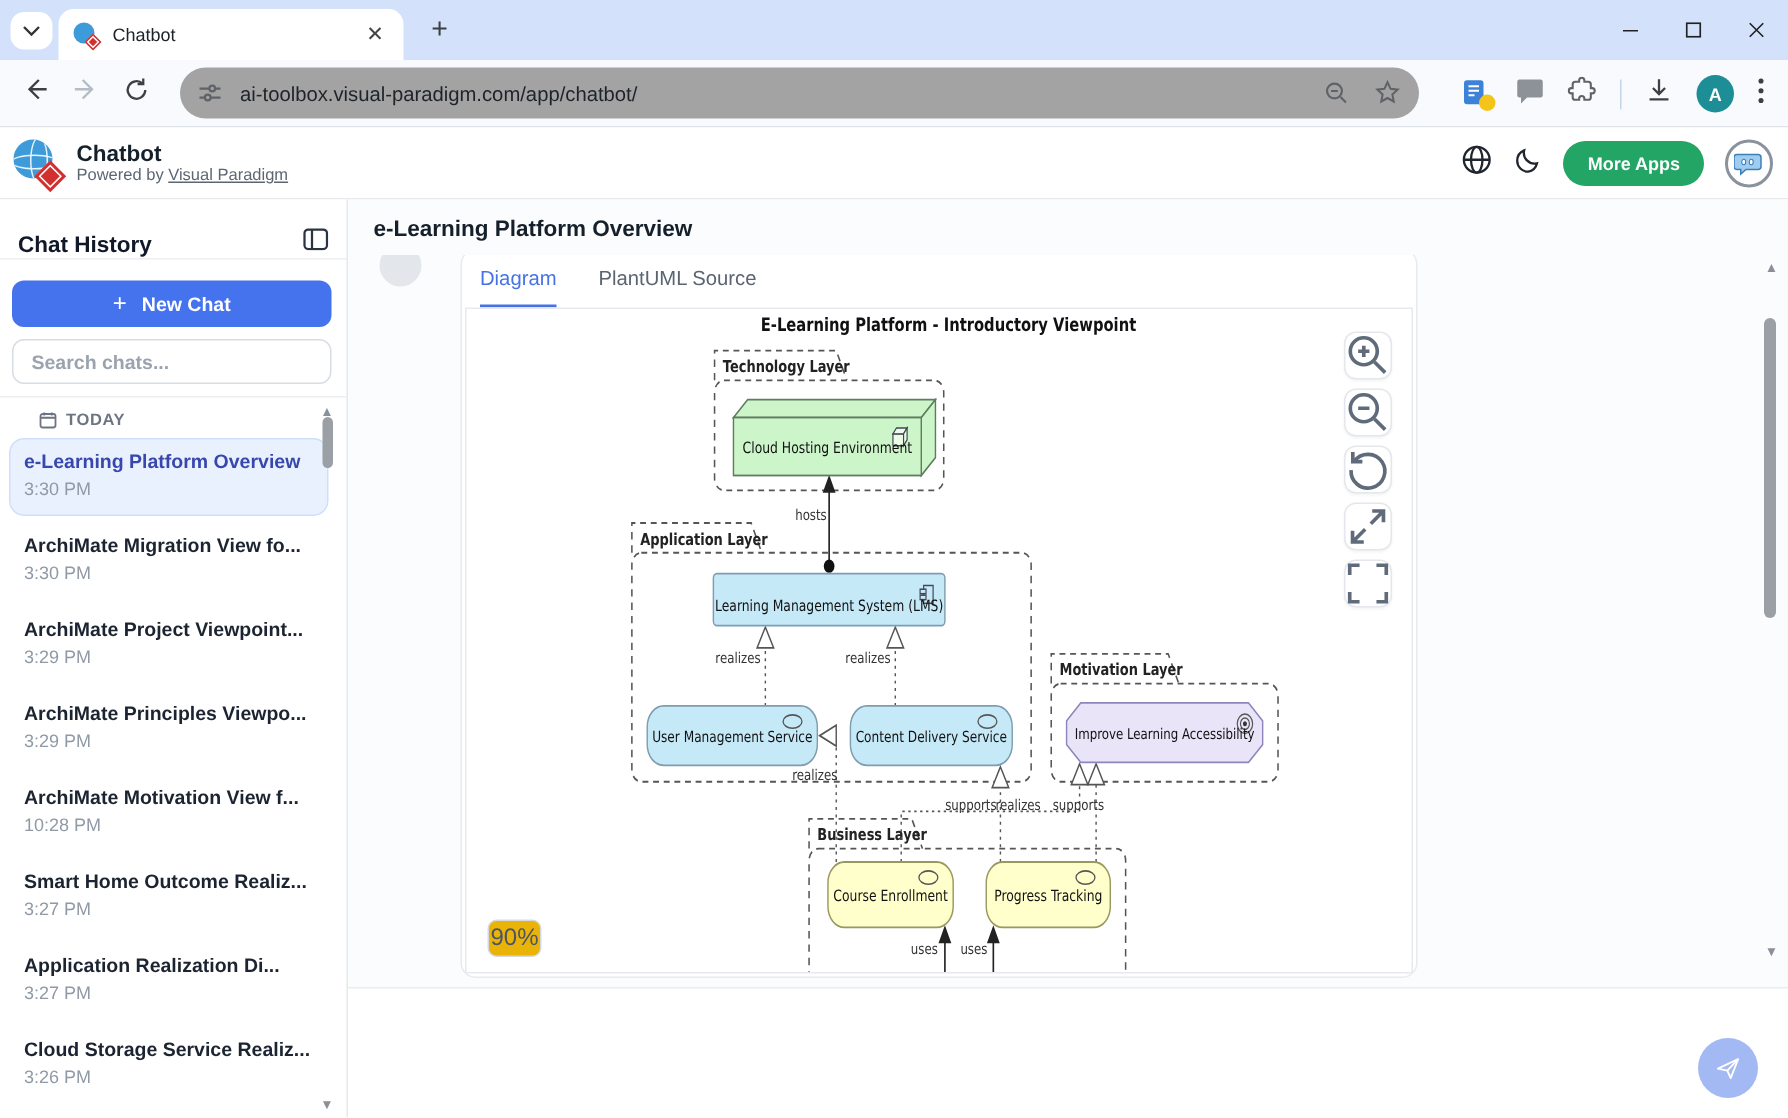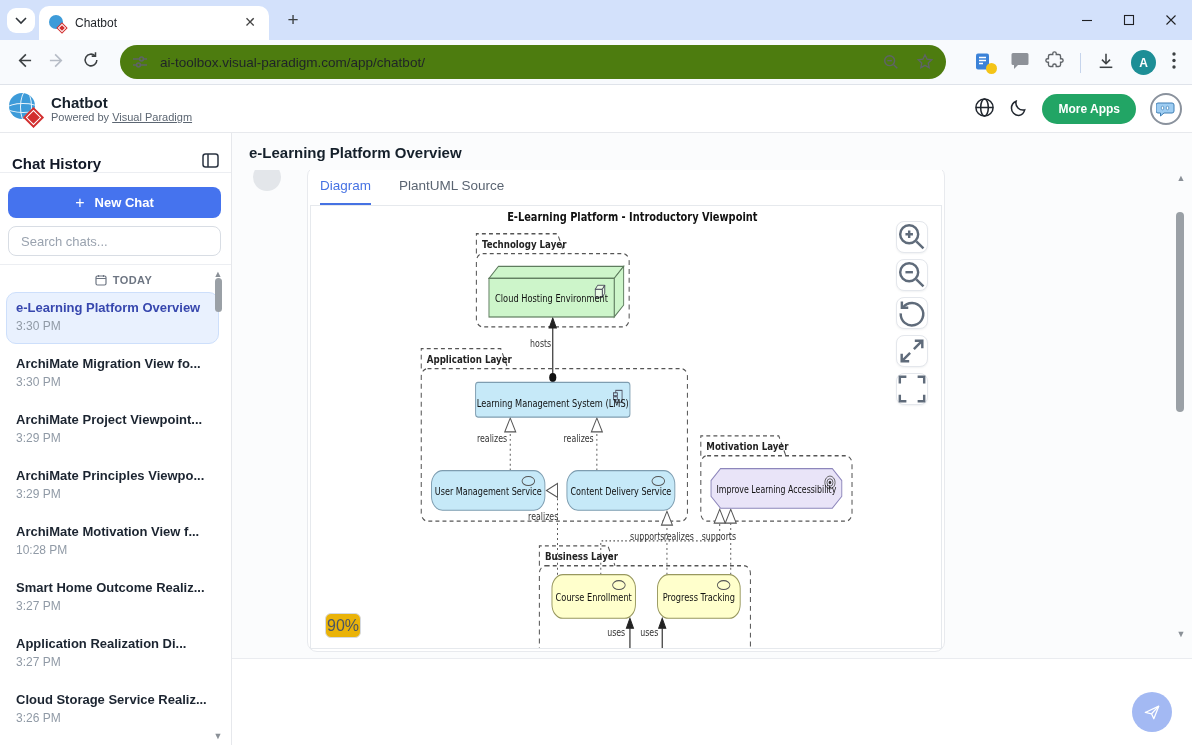--- a/index.html
+++ b/index.html
@@ -12,21 +12,21 @@
   .btab{position:absolute;left:39px;top:6px;width:230px;height:34px;background:#fff;border-radius:10px 10px 0 0;display:flex;align-items:center;padding:0 10px;box-sizing:border-box;}
   .btab .ttl{font-size:12px;color:#1f2328;margin-left:9px;flex:1;}
   .tabclose{color:#444;font-size:14px;width:18px;height:18px;line-height:17px;text-align:center;border-radius:50%;}
   .newtab{position:absolute;left:281px;top:9px;width:24px;height:24px;color:#3c4043;font-size:19px;line-height:22px;text-align:center;}
   .wctl{position:absolute;top:0;height:40px;display:flex;align-items:center;color:#202124;}
   .wbtn{width:42px;text-align:center;font-size:13px;}
   .wbtn svg{display:block;margin:0 auto;}
 
   .toolbar{position:absolute;left:0;top:40px;width:100%;height:45px;background:#f8fafd;border-bottom:1px solid #dfe3ea;box-sizing:border-box;display:flex;align-items:center;}
   .navbtn{width:34px;text-align:center;}
-  .urlbar{position:absolute;left:120px;top:45px;width:826px;height:34px;background:#4d7c0f;border-radius:17px;display:flex;align-items:center;padding:0 12px;box-sizing:border-box;}
+  .urlbar{position:absolute;left:120px;top:45px;width:826px;height:34px;background:#a3a3a3;border-radius:17px;display:flex;align-items:center;padding:0 12px;box-sizing:border-box;}
   .urltext{font-size:13.5px;color:#1f2328;margin-left:12px;flex:1;}
   .tbicons{position:absolute;right:8px;top:40px;height:45px;display:flex;align-items:center;}
   .tbicons>div{margin:0 8px;}
   .vdiv{width:1px;height:20px;background:#c6d4ec;margin:0 4px;}
   .avatarA{width:25px;height:25px;border-radius:50%;background:#1d8e96;color:#fff;font-size:12px;font-weight:bold;display:flex;align-items:center;justify-content:center;}
 
   
   .appheader{position:absolute;left:0;top:85px;width:100%;height:48px;background:#fff;border-bottom:1px solid #e7e9ed;box-sizing:border-box;display:flex;align-items:center;}
   .vplogo{position:relative;width:32px;height:32px;margin:0 10px 0 9px;}
   .vpglobe{position:absolute;left:0;top:0;width:26px;height:26px;border-radius:50%;background:#3d9bd9;overflow:hidden;}
@@ -41,24 +41,24 @@
   .robot{width:32px;height:32px;border-radius:50%;border:2px solid #8a929d;box-sizing:border-box;display:flex;align-items:center;justify-content:center;}
 
   
   .workspace{position:absolute;left:0;top:133px;width:100%;height:612px;display:flex;}
   .sidebar{position:relative;width:232px;background:#fff;border-right:1px solid #e6e8ec;box-sizing:border-box;flex:none;}
   .sb-head{height:39px;display:flex;align-items:flex-end;justify-content:space-between;padding:0 12px;border-bottom:1px solid #eceef2;}
   .sb-title{font-size:15px;font-weight:bold;color:#111827;}
   .newchat{margin:14px 10px 8px 8px;height:31px;background:#4573ee;border-radius:8px;color:#fff;font-size:13px;font-weight:600;display:flex;align-items:center;justify-content:center;gap:10px;}
   .newchat .plus{font-size:16px;font-weight:400;}
   .sb-search{margin:0 10px 0 8px;height:30px;border:1px solid #d8dde4;border-radius:8px;display:flex;align-items:center;padding:0 10px;box-sizing:border-box;}
-  .sb-search input{border:0;outline:0;width:100%;font-size:13px;font-family:inherit;color:#333;background:transparent;}
+  .sb-search input{border:0;outline:0;width:100%;font-size:13px;font-family:inherit;color:#333;background:transparent;font-weight:bold;}
   .sb-search input::placeholder{color:#9aa3af;}
   .sb-listdiv{border-bottom:1px solid #eceef2;margin-top:8px;}
-  .today{display:flex;align-items:center;gap:6px;padding:9px 10px 2px 26px;font-size:11px;font-weight:bold;color:#6d7582;letter-spacing:.04em;justify-content:center;}
+  .today{display:flex;align-items:center;gap:6px;padding:9px 10px 2px 26px;font-size:11px;font-weight:bold;color:#6d7582;letter-spacing:.04em;}
   .sb-items{padding:4px 12px 0 6px;}
   .sb-item{height:52px;margin-bottom:4px;padding:7px 9px;box-sizing:border-box;border:1px solid transparent;border-radius:10px;}
   .sb-item .t{font-size:13px;font-weight:600;color:#1b2430;white-space:nowrap;overflow:hidden;}
   .sb-item .tm{font-size:12px;color:#909aa6;margin-top:4px;}
   .sb-item.sel{background:#e9f1fe;border-color:#cddffb;}
   .sb-item.sel .t{color:#3747ae;}
   .sb-scroll .arr{position:absolute;left:213px;width:10px;height:8px;color:#8a9097;font-size:9px;line-height:8px;text-align:center;}
   .sb-thumb{position:absolute;left:215px;top:145px;width:7px;height:34px;background:#9aa0a6;border-radius:4px;}
 
   .chat{position:relative;flex:1;background:#fbfcfd;}

